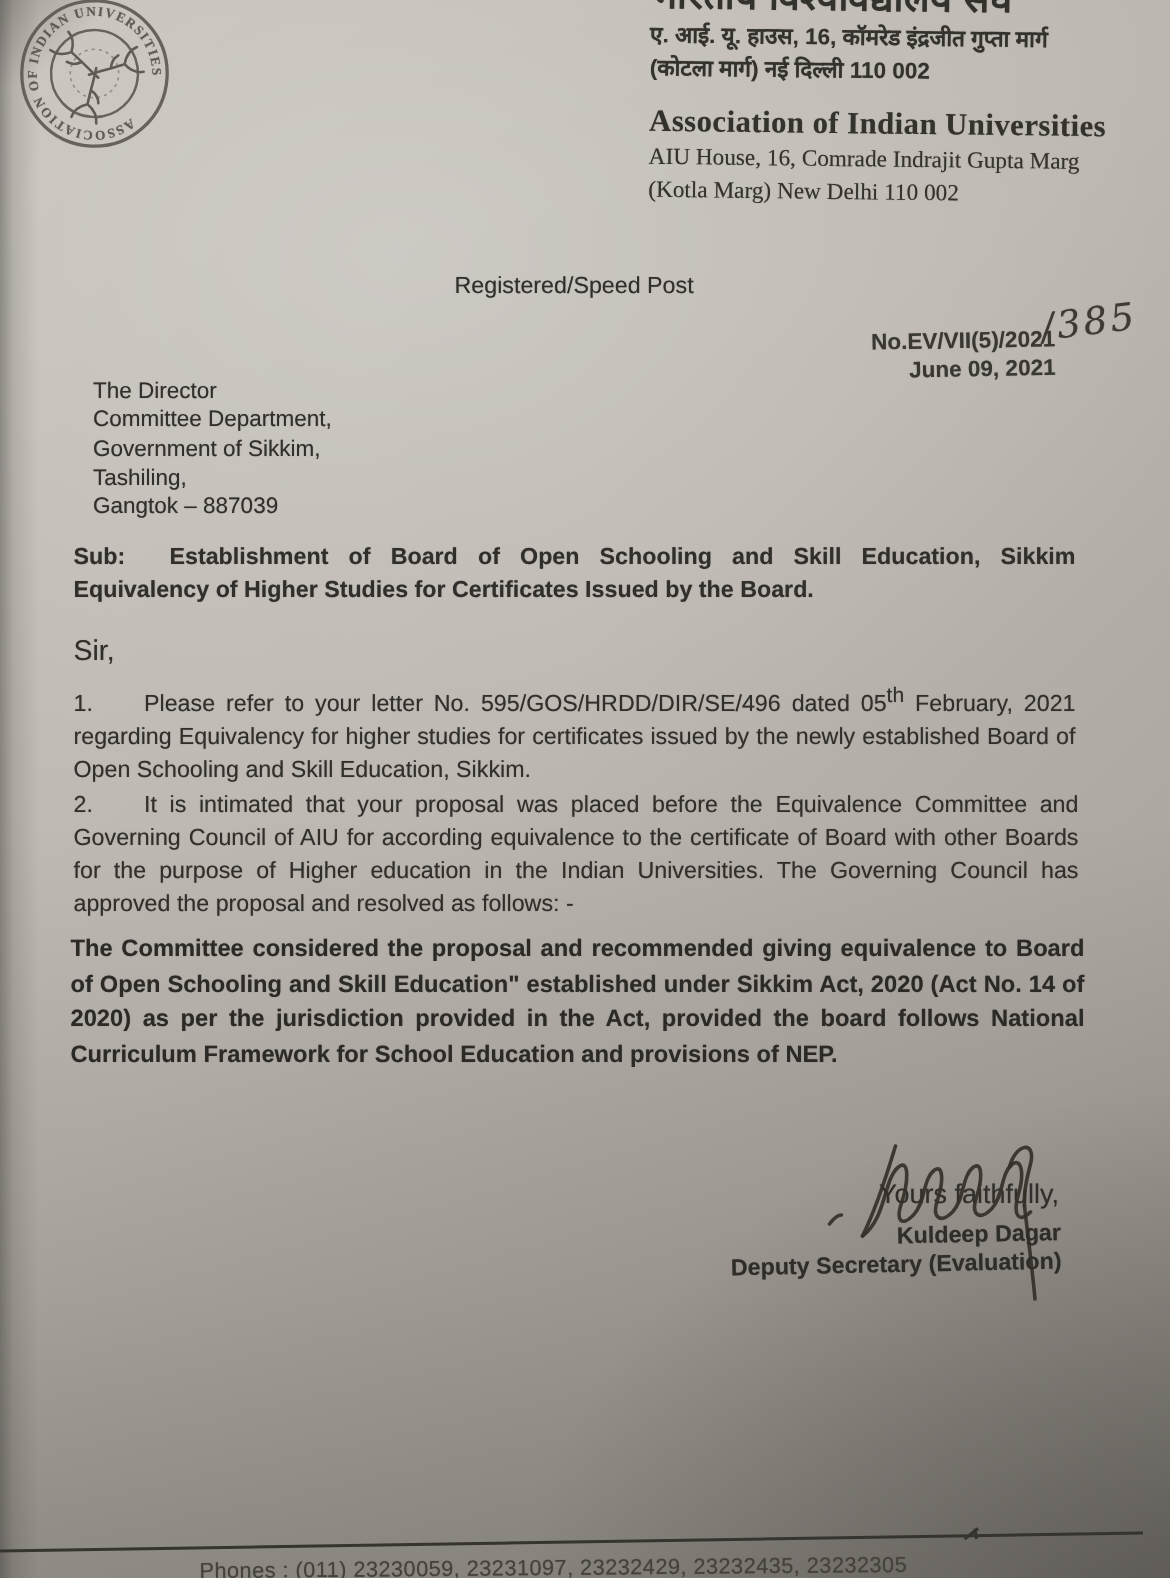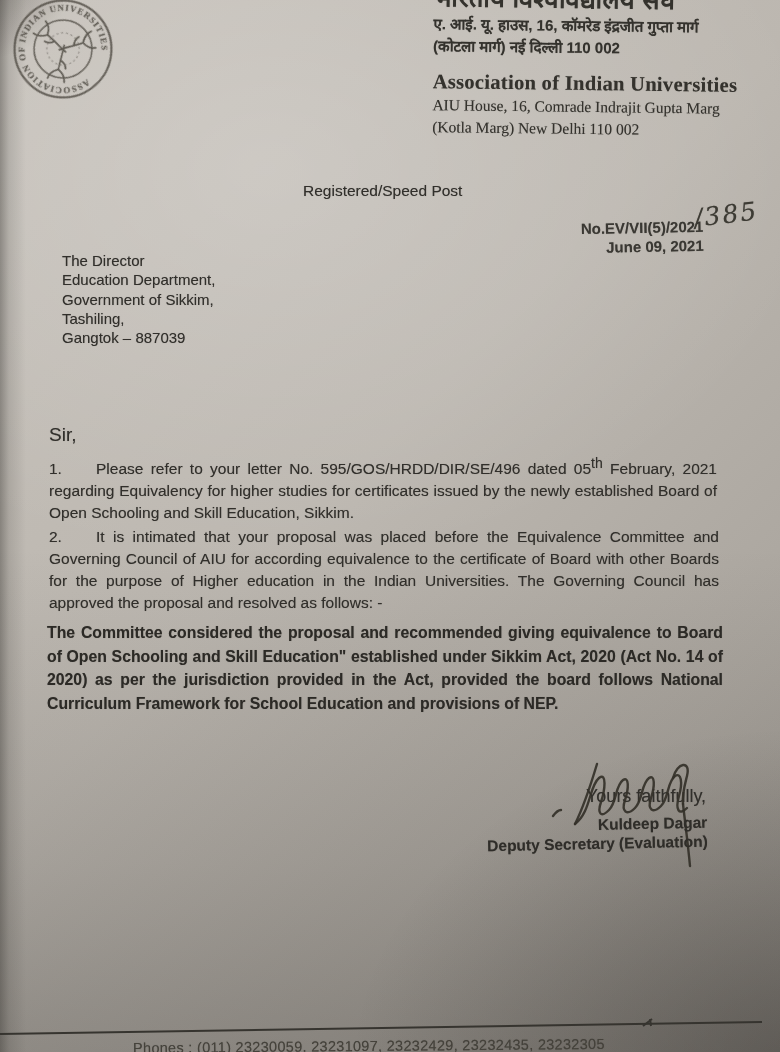--- a/index.html
+++ b/index.html
@@ -118,26 +118,27 @@
     <div class="post-mode">Registered/Speed Post</div>
 
     <div class="ref-block">
       <div>No.EV/VII(5)/2021</div>
       <div>June 09, 2021</div>
     </div>
     <div class="ref-handwritten">/385</div>
 
     <div class="addressee">
       <div>The Director</div>
-      <div>Education Department,</div>
+      <div>Committee Department,</div>
       <div>Government of Sikkim,</div>
       <div>Tashiling,</div>
       <div>Gangtok – 887039</div>
     </div>
 
+    <p class="subject"><span class="sub-label">Sub:</span><span>Establishment of Board of Open Schooling and Skill Education, Sikkim Equivalency of Higher Studies for Certificates Issued by the Board.</span></p>
 
     <div class="salutation">Sir,</div>
 
     <p class="para p1"><span class="pnum">1.</span><span>Please refer to your letter No. 595/GOS/HRDD/DIR/SE/496 dated 05</span><sup>th</sup><span> February, 2021 regarding Equivalency for higher studies for certificates issued by the newly established Board of Open Schooling and Skill Education, Sikkim.</span></p>
 
     <p class="para p2"><span class="pnum">2.</span><span>It is intimated that your proposal was placed before the Equivalence Committee and Governing Council of AIU for according equivalence to the certificate of Board with other Boards for the purpose of Higher education in the Indian Universities. The Governing Council has approved the proposal and resolved as follows: -</span></p>
 
     <p class="para resolution">The Committee considered the proposal and recommended giving equivalence to Board of Open Schooling and Skill Education" established under Sikkim Act, 2020 (Act No. 14 of 2020) as per the jurisdiction provided in the Act, provided the board follows National Curriculum Framework for School Education and provisions of NEP.</p>
 
     <div class="closing">Yours faithfully,</div>

